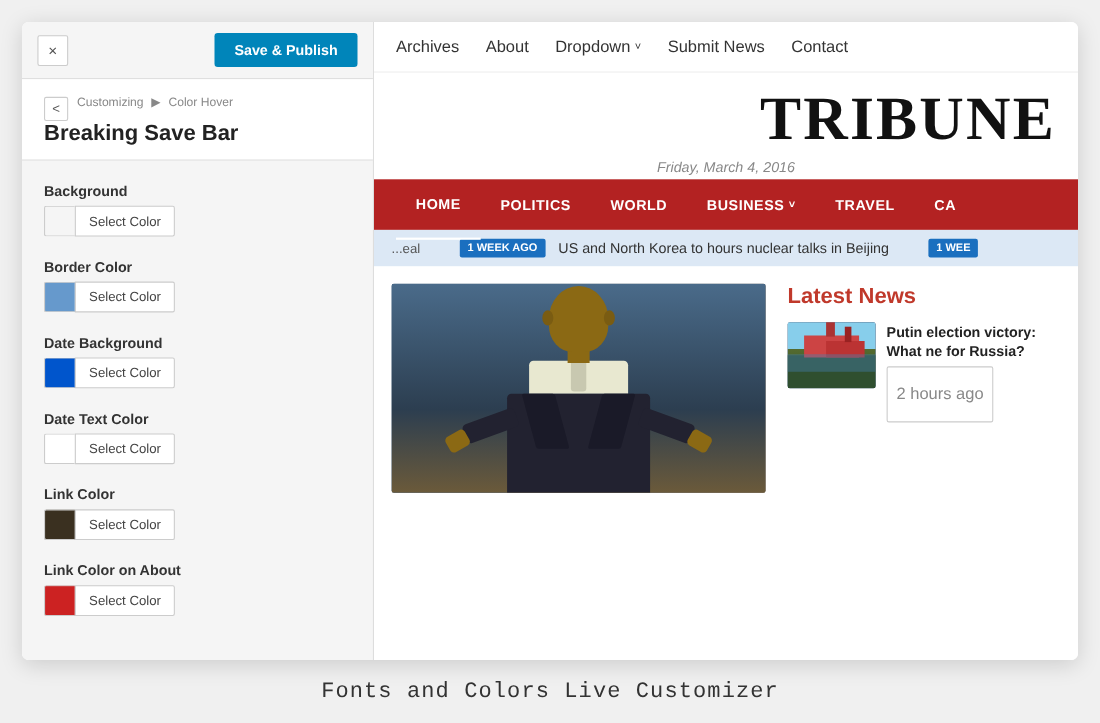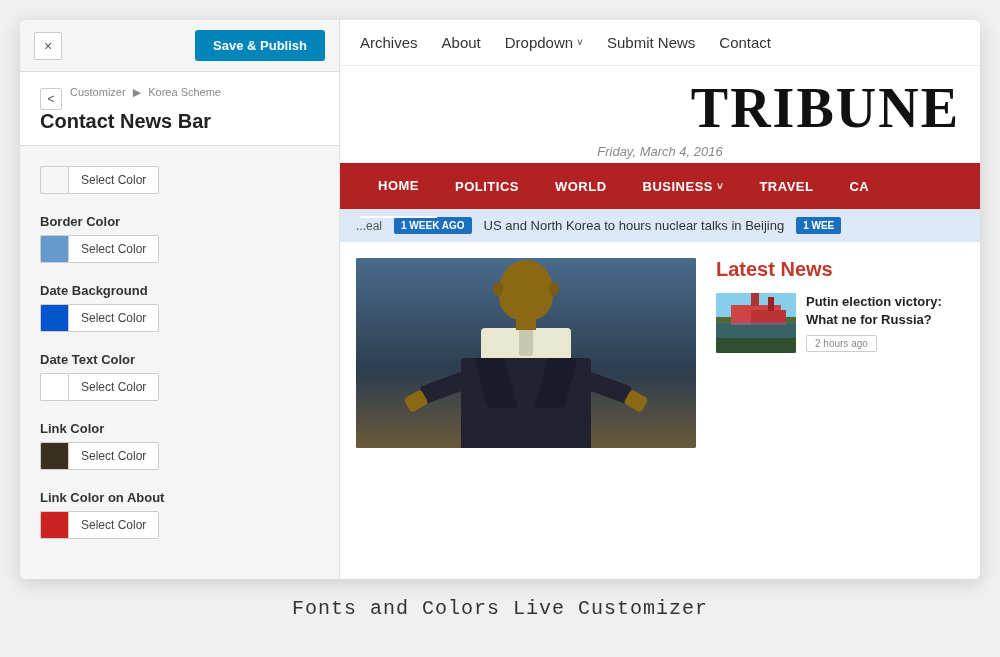--- a/index.html
+++ b/index.html
@@ -220,20 +220,21 @@
     }
     .breaking-badge {
       background: #1a6fbf;
       color: white;
       font-size: 10px;
       font-weight: 700;
       padding: 3px 7px;
       border-radius: 2px;
       white-space: nowrap;
       text-transform: uppercase;
+      margin-left: 24px;
     }
     .site-content {
       display: flex;
       padding: 16px;
       gap: 20px;
       flex: 1;
     }
     .main-image-placeholder {
       width: 340px;
       height: 190px;
@@ -276,23 +277,23 @@
       flex: 1;
     }
     .news-headline {
       font-size: 13px;
       font-weight: 600;
       color: #222;
       line-height: 1.4;
       margin-bottom: 4px;
     }
     .news-time {
-      font-size: 10px;
+      font-size: 15px;
       color: #888;
-      padding: 2px 8px;
+      padding: 16px 8px;
       border: 1px solid #ccc;
       display: inline-block;
       border-radius: 2px;
     }
     
     .caption-text {
       text-align: center;
       padding: 18px 0 8px 0;
       font-family: 'Courier New', Courier, monospace;
       font-size: 20px;
@@ -312,30 +313,31 @@
     <div class="left-panel">
 
       <div class="panel-top-bar">
         <button class="close-btn">×</button>
         <button class="save-publish-btn">Save &amp; Publish</button>
       </div>
 
       <div class="panel-breadcrumb">
         <button class="back-btn">&lt;</button>
         <div class="breadcrumb-nav">
-          <span>Customizer</span>
+          <span>Customizing</span>
           <span class="arrow">▶</span>
-          <span>Korea Scheme</span>
-        </div>
-        <div class="panel-title">Contact News Bar</div>
+          <span>Color Hover</span>
+        </div>
+        <div class="panel-title">Breaking Save Bar</div>
       </div>
 
       <div class="panel-body">
 
         <div class="color-option">
+          <div class="color-label">Background</div>
           <div class="color-select-row">
             <div class="color-swatch" style="background:#f5f5f5;"></div>
             <button class="color-select-btn">Select Color</button>
           </div>
         </div>
 
         <div class="color-option">
           <div class="color-label">Border Color</div>
           <div class="color-select-row">
             <div class="color-swatch" style="background:#6699cc;"></div>

